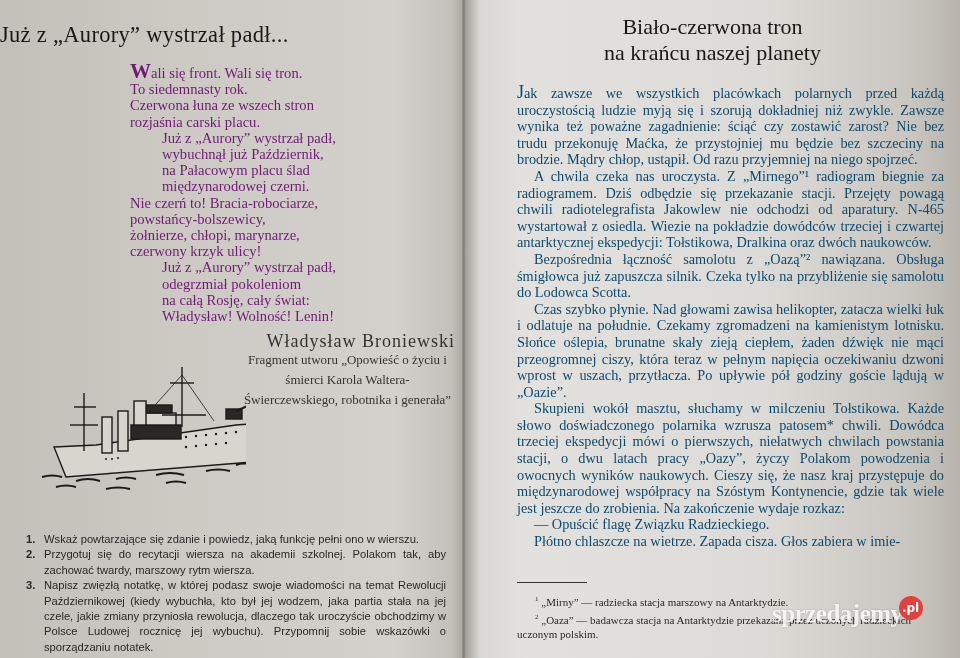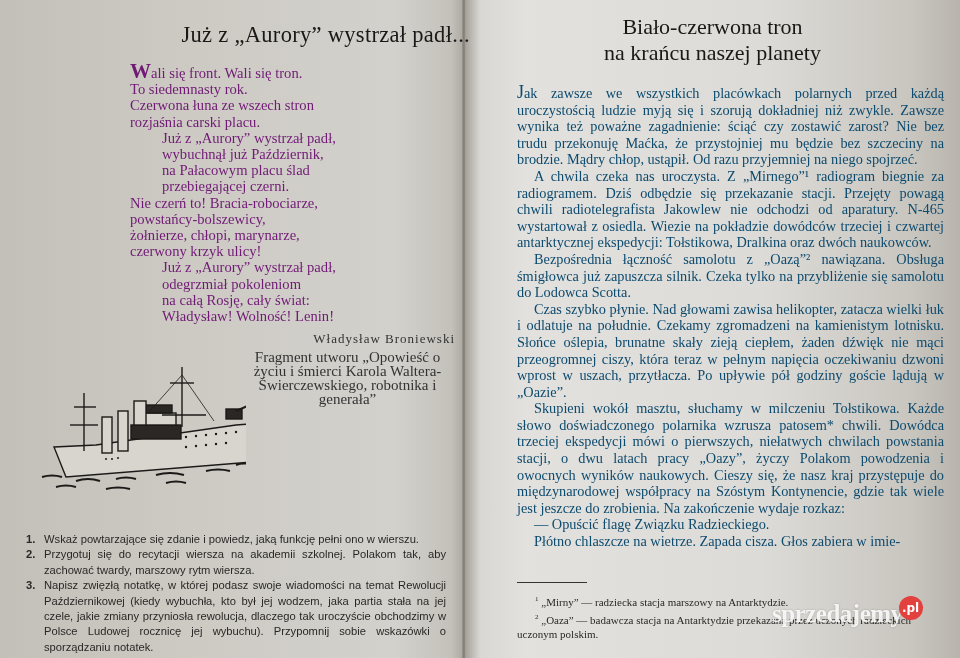--- a/index.html
+++ b/index.html
@@ -18,38 +18,38 @@
     }
     .page-right {
       left: 465px; width: 495px;
       background: linear-gradient(90deg, #a39f98 0%, #d9d7d3 3%, #e2e1de 12%, #dddbd7 60%, #c9c6c0 90%, #b8b4ad 100%);
     }
     .spine {
       position: absolute; left: 462px; top: 0; width: 4px; height: 658px;
       background: linear-gradient(90deg, #9c978f, #7e7a73, #b0aca5);
     }
     .title-left {
-      position: absolute; top: 22px; left: 0; width: 470px; text-align: right;
+      position: absolute; top: 22px; left: 0; width: 470px; text-align: left;
       font-family: "Liberation Serif", serif; font-size: 22.5px; letter-spacing: 0.3px;
       color: #1a1816;
     }
     .poem {
       position: absolute; top: 63px; left: 130px; width: 330px;
       font-family: "Liberation Serif", serif; font-size: 14.6px; line-height: 16.2px; color: #701a75;
     }
     .poem .line { white-space: nowrap; }
     .poem .line.indent { padding-left: 32px; }
     .poem .dropcap { font-size: 21px; font-weight: bold; }
     .author {
       position: absolute; top: 331px; left: 240px; width: 215px; text-align: right;
-      font-family: "Liberation Serif", serif; font-size: 13px; letter-spacing: 1px; color: #333;
+      font-family: "Liberation Serif", serif; font-size: 18px; letter-spacing: 1px; color: #333;
     }
     .fragment {
       position: absolute; top: 350px; left: 240px; width: 215px; text-align: center;
-      font-family: "Liberation Serif", serif; font-size: 15px; line-height: 14px; color: #333;
+      font-family: "Liberation Serif", serif; font-size: 13px; line-height: 20px; color: #333;
     }
     .ship {
       position: absolute; top: 365px; left: 36px; width: 210px; height: 130px;
     }
     .exercises {
       position: absolute; top: 532px; left: 26px; width: 420px;
       font-family: "Liberation Sans", sans-serif; font-size: 11.2px; line-height: 15.4px; color: #2a2826;
     }
     .exercise { display: flex; margin: 0; }
     .exercise .num { width: 18px; flex: none; font-weight: bold; }
@@ -99,21 +99,21 @@
 <div class="title-left">Już z „Aurory” wystrzał padł...</div>
 
 <div class="poem">
   <div class="line"><span class="dropcap">W</span><span>ali się front. Wali się tron.</span></div>
   <div class="line">To siedemnasty rok.</div>
   <div class="line">Czerwona łuna ze wszech stron</div>
   <div class="line">rozjaśnia carski placu.</div>
   <div class="line indent">Już z „Aurory” wystrzał padł,</div>
   <div class="line indent">wybuchnął już Październik,</div>
   <div class="line indent">na Pałacowym placu ślad</div>
-  <div class="line indent">przebiegającej czerni.</div>
+  <div class="line indent">międzynarodowej czerni.</div>
   <div class="line">Nie czerń to! Bracia-robociarze,</div>
   <div class="line">powstańcy-bolszewicy,</div>
   <div class="line">żołnierze, chłopi, marynarze,</div>
   <div class="line">czerwony krzyk ulicy!</div>
   <div class="line indent">Już z „Aurory” wystrzał padł,</div>
   <div class="line indent">odegrzmiał pokoleniom</div>
   <div class="line indent">na całą Rosję, cały świat:</div>
   <div class="line indent">Władysław! Wolność! Lenin!</div>
 </div>
 

